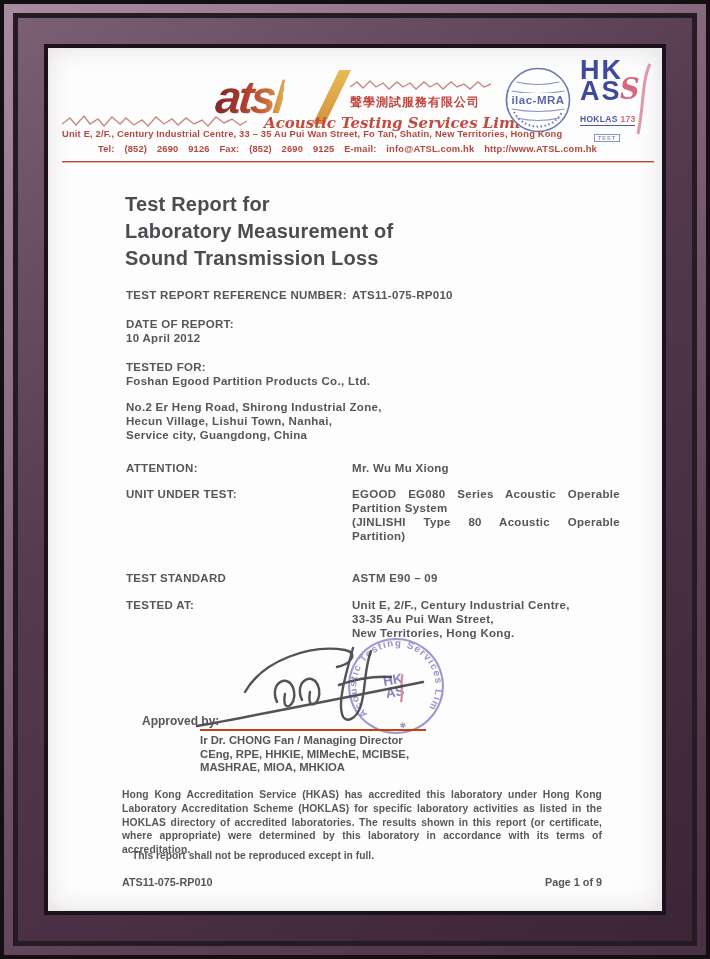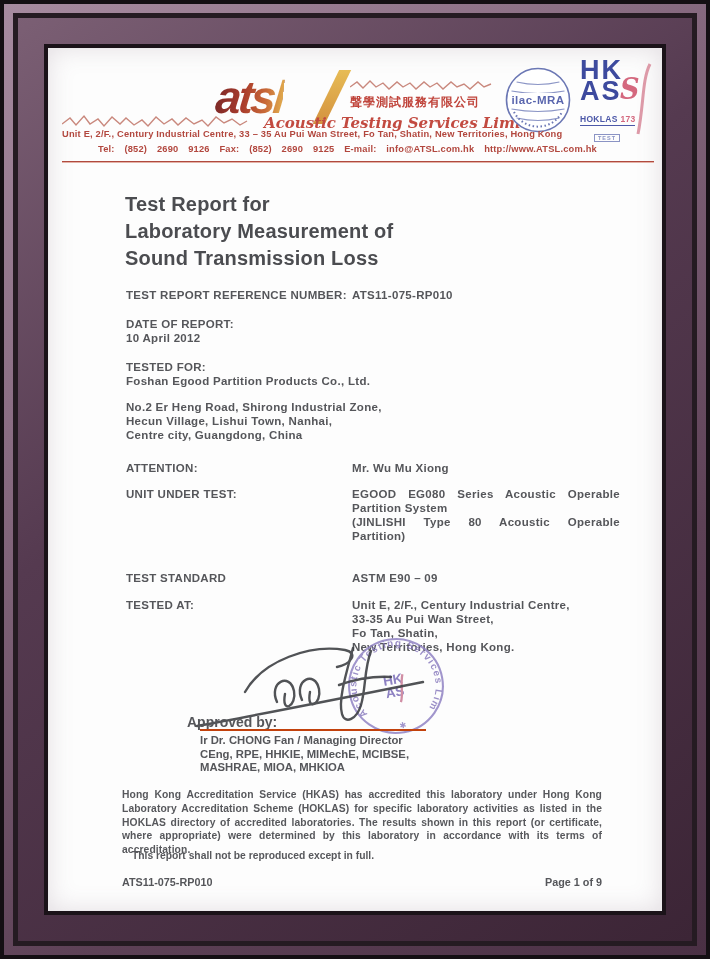--- a/index.html
+++ b/index.html
@@ -48,21 +48,21 @@
 
   
   .fields{width:494px;font-size:11.5px;font-weight:bold;color:#55565a;line-height:14px;letter-spacing:.3px;}
   .frow{display:flex;align-items:flex-start;}
   .flabel{width:226px;flex:none;}
   .fval{flex:1;}
   .just{text-align:justify;}
   .mt15{margin-top:15px;flex-direction:column;} .mt12{margin-top:12px;} .mt2{margin-top:19px;} .mt28{margin-top:28px;} .mt13{margin-top:13px;}
 
   
-  .approved{font-size:14px;font-weight:bold;margin-left:45px;}
+  .approved{font-size:12px;font-weight:bold;}
   .sig-name-block{border-top:2px solid #c2410c;padding-top:3px;font-size:11.3px;font-weight:bold;line-height:13.5px;width:226px;}
   .stamp{opacity:.85;}
 
   
   .foot-para{width:480px;font-size:10.3px;font-weight:bold;color:#57585c;line-height:13.8px;text-align:justify;letter-spacing:.1px;}
   .foot-note{font-size:10.3px;font-weight:bold;color:#57585c;}
   .foot-row{width:480px;display:flex;justify-content:space-between;font-size:10.8px;font-weight:bold;color:#55565a;}
 </style>
 </head>
 <body>
@@ -137,21 +137,21 @@
           <div class="flabel">DATE OF REPORT:</div>
           <div class="fval">10 April 2012</div>
         </div>
 
         <div class="frow mt15">
           <div class="flabel">TESTED FOR:</div>
           <div class="fval">
             <div>Foshan Egood Partition Products Co., Ltd.</div>
             <div class="mt12">No.2 Er Heng Road, Shirong Industrial Zone,</div>
             <div>Hecun Village, Lishui Town, Nanhai,</div>
-            <div>Centre city, Guangdong, China</div>
+            <div>Service city, Guangdong, China</div>
           </div>
         </div>
 
         <div class="frow mt2">
           <div class="flabel">ATTENTION:</div>
           <div class="fval">Mr. Wu Mu Xiong</div>
         </div>
 
         <div class="frow mt12">
           <div class="flabel">UNIT UNDER TEST:</div>
@@ -164,21 +164,20 @@
         <div class="frow mt28">
           <div class="flabel">TEST STANDARD</div>
           <div class="fval">ASTM E90 – 09</div>
         </div>
 
         <div class="frow mt13">
           <div class="flabel">TESTED AT:</div>
           <div class="fval">
             <div>Unit E, 2/F., Century Industrial Centre,</div>
             <div>33-35 Au Pui Wan Street,</div>
-            <div>Fo Tan, Shatin,</div>
             <div>New Territories, Hong Kong.</div>
           </div>
         </div>
       </div>
 
       <svg class="abs stamp" style="left:298px;top:588px" width="100" height="100" viewBox="0 0 96 96">
         <g transform="rotate(-10 48 48)">
           <circle cx="48" cy="48" r="45" fill="none" stroke="#9184c4" stroke-width="2"></circle>
           <defs>
             <path id="ringPath" d="M18.9,72.4 A38,38 0 1 1 77.1,72.4" fill="none"></path>

